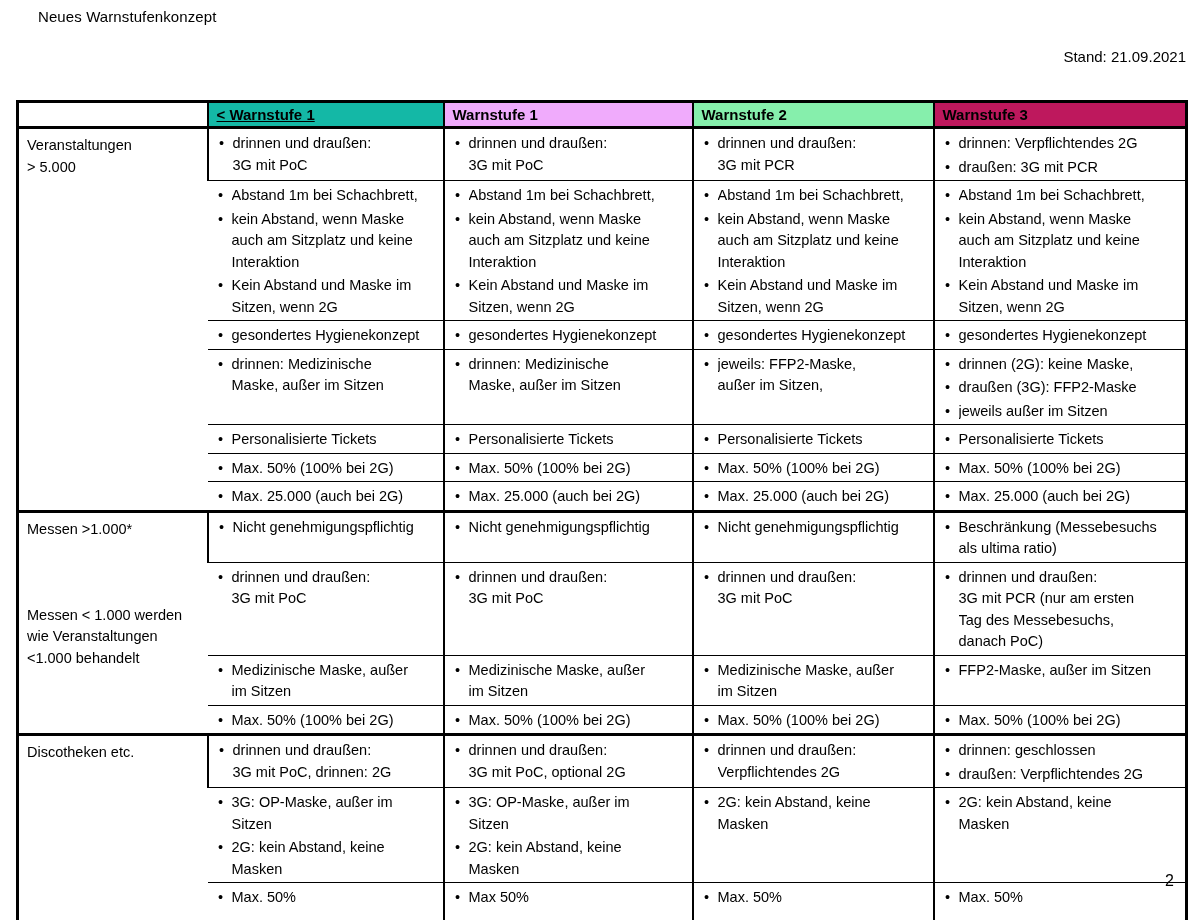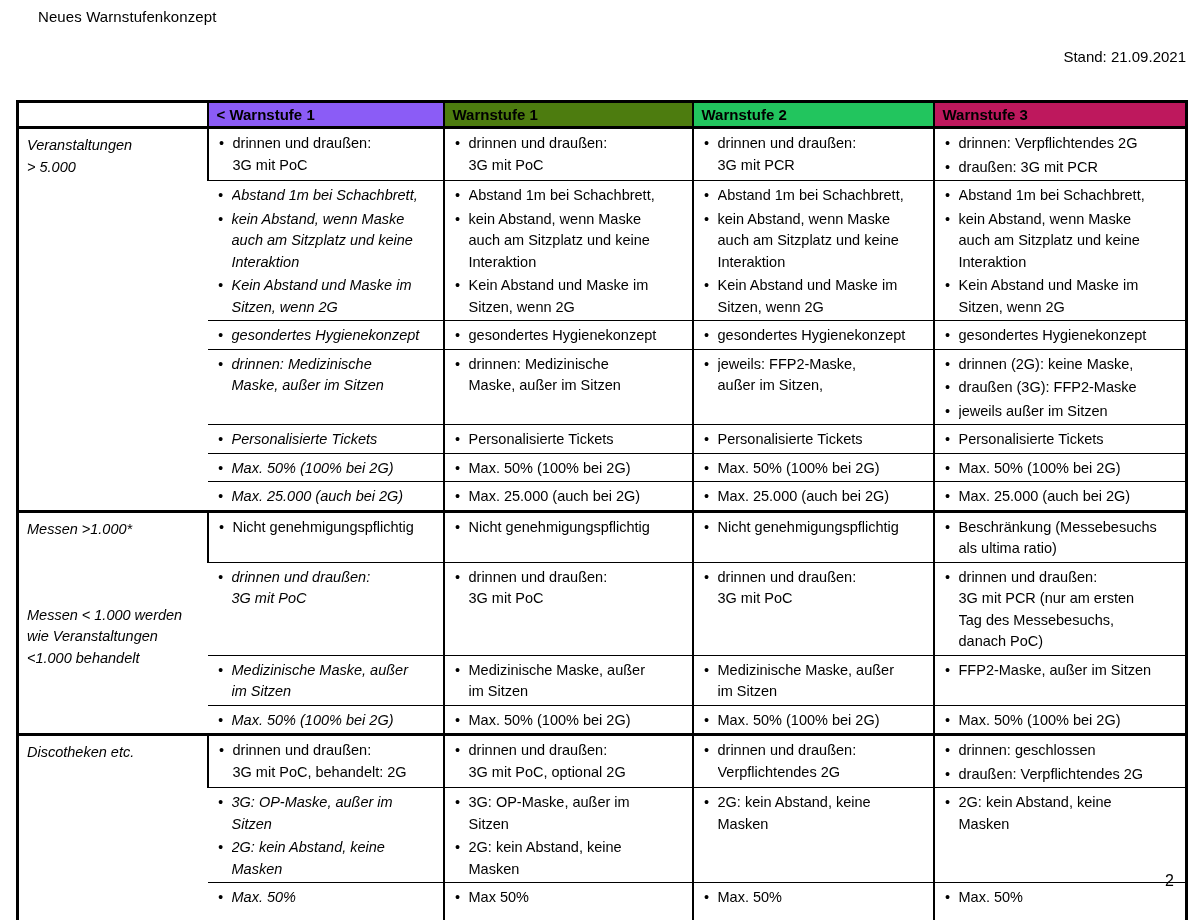--- a/index.html
+++ b/index.html
@@ -33,21 +33,21 @@
     white-space: nowrap; overflow: hidden;
   }
   .warn-table th:first-child { border-left: none; }
   .warn-table td {
     vertical-align: top;
     border-left: 2px solid #000;
     border-top: 1px solid #000;
     padding: 2px 2px 2px 2px;
     overflow: hidden;
   }
-  .warn-table td:first-child { border-left: none; font-style: italic; }
+  .warn-table td:first-child { border-left: none; }
   .warn-table tr.row-start > td { border-top: 3px solid #000; }
   .label-cell { padding: 6px 4px 2px 8px !important; }
   .lbl-line {
     font-size: 14.5px; line-height: 21.5px; min-height: 21.5px;
     white-space: nowrap;
   }
   .bullet { display: flex; align-items: flex-start; margin-top: 2px; }
   .dot {
     flex: 0 0 22px; width: 22px; text-align: center;
     font-size: 14.5px; line-height: 21.5px;
@@ -68,23 +68,23 @@
   <colgroup>
     <col style="width:190px">
     <col style="width:236px">
     <col style="width:249px">
     <col style="width:241px">
     <col style="width:253px">
   </colgroup>
   <thead>
       <tr>
         <th style="background: rgb(255, 255, 255);"></th>
-        <th style="background: #8b5cf6;">&lt; Warnstufe 1</th>
-        <th style="background: #4d7c0f;">Warnstufe 1</th>
-        <th style="background: #22c55e;">Warnstufe 2</th>
+        <th style="background: #14b8a6; text-decoration: underline;">&lt; Warnstufe 1</th>
+        <th style="background: #f0abfc;">Warnstufe 1</th>
+        <th style="background: #86efac;">Warnstufe 2</th>
         <th style="background: #be185d;">Warnstufe 3</th>
       </tr>
     </thead>
   <tbody>
       <tr class="row-start" style="height: 47px;">
         <td rowspan="7" class="label-cell">
           <div class="lbl-line">Veranstaltungen</div>
           <div class="lbl-line">&gt; 5.000</div>
         </td>
         <td>
@@ -565,21 +565,21 @@
       </tr>
       <tr class="row-start" style="height: 47px;">
         <td rowspan="3" class="label-cell">
           <div class="lbl-line">Discotheken etc.</div>
         </td>
         <td>
           <div class="bullet">
             <span class="dot">•</span>
             <div class="lines">
               <div class="line">drinnen und draußen:</div>
-              <div class="line">3G mit PoC, behandelt: 2G</div>
+              <div class="line">3G mit PoC, drinnen: 2G</div>
             </div>
           </div>
         </td>
         <td>
           <div class="bullet">
             <span class="dot">•</span>
             <div class="lines">
               <div class="line">drinnen und draußen:</div>
               <div class="line">3G mit PoC, optional 2G</div>
             </div>

